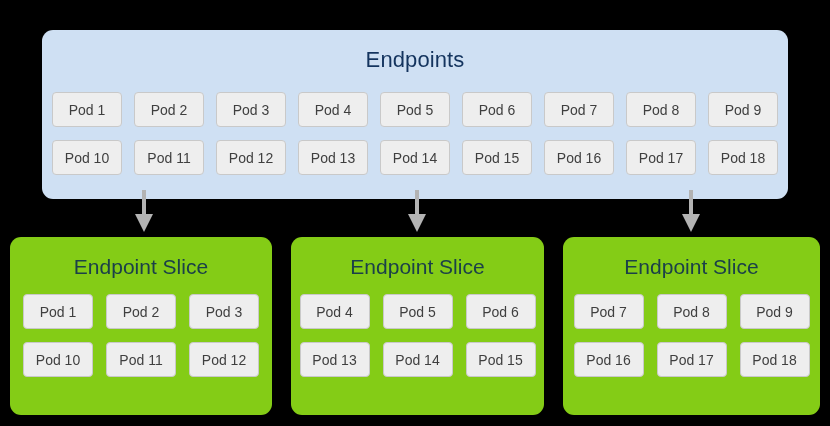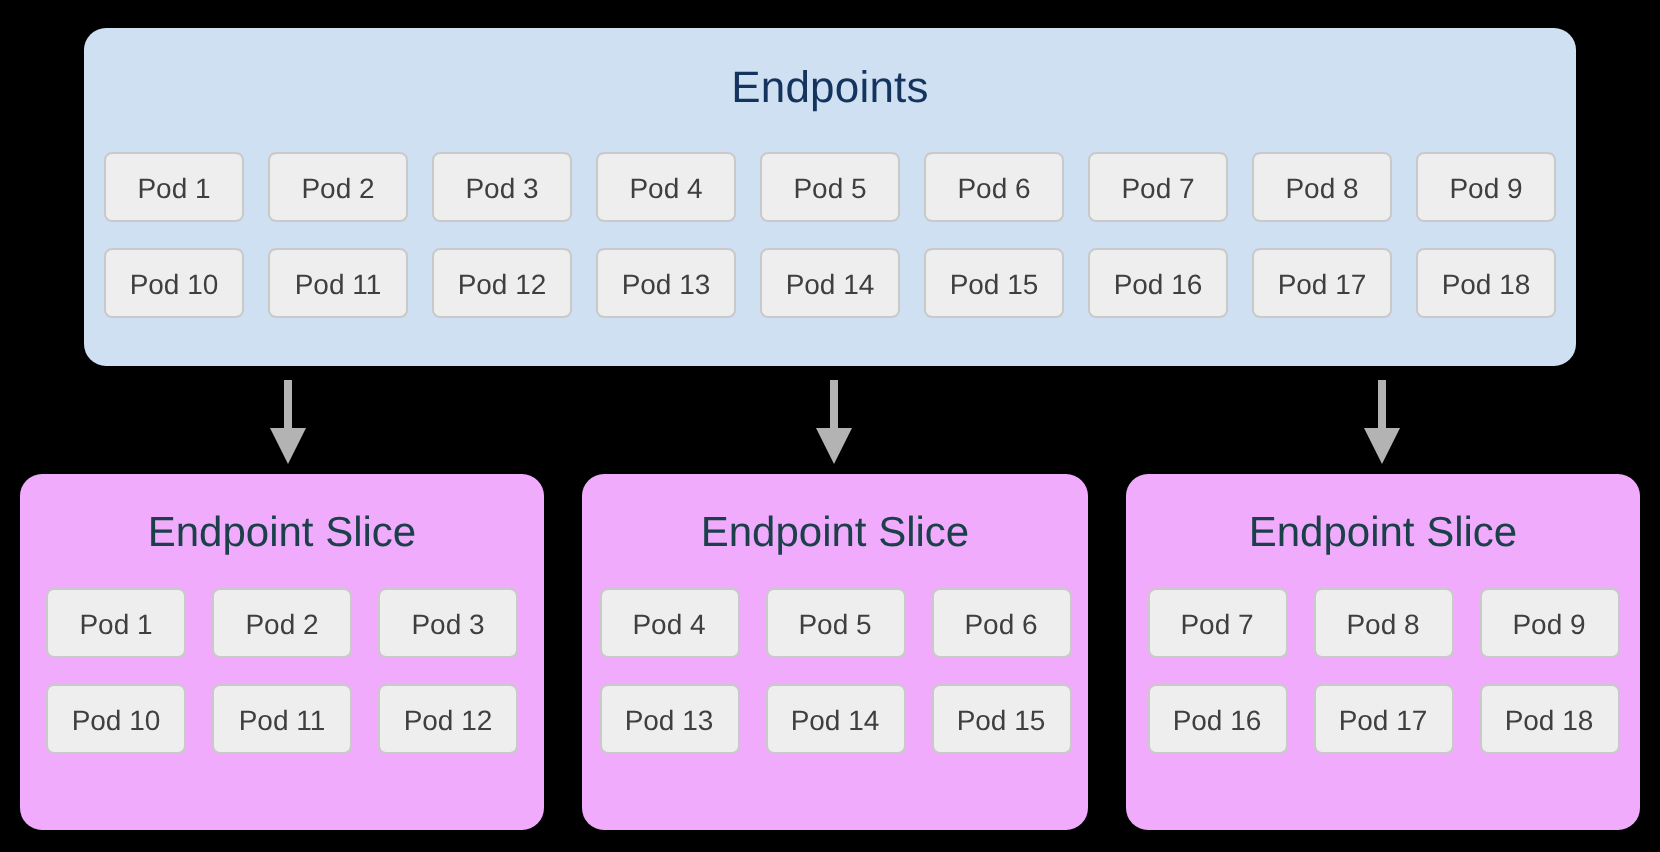--- a/index.html
+++ b/index.html
@@ -12,21 +12,21 @@
     height: 426px;
     overflow: hidden;
     font-family: "Liberation Sans", sans-serif;
     position: relative;
   }
 
   
   .endpoints-panel {
     position: absolute;
     left: 42px;
-    top: 14px;
+    top: 30px;
     width: 746px;
     height: 169px;
     background: #cfe0f3;
     border-radius: 11px;
     box-sizing: border-box;
   }
   .endpoints-title {
     text-align: center;
     color: #14345e;
     font-size: 22px;
@@ -76,21 +76,21 @@
     width: 26px;
     height: 42px;
   }
   .arrow svg { display: block; }
 
   
   .slice-panel {
     position: absolute;
     top: 237px;
     height: 178px;
-    background: #f0abfc;
+    background: #84cc16;
     border-radius: 11px;
     box-sizing: border-box;
   }
   .slice-title {
     text-align: center;
     color: #1b4049;
     font-size: 21px;
     line-height: 21px;
     padding-top: 19px;
     font-weight: 400;

